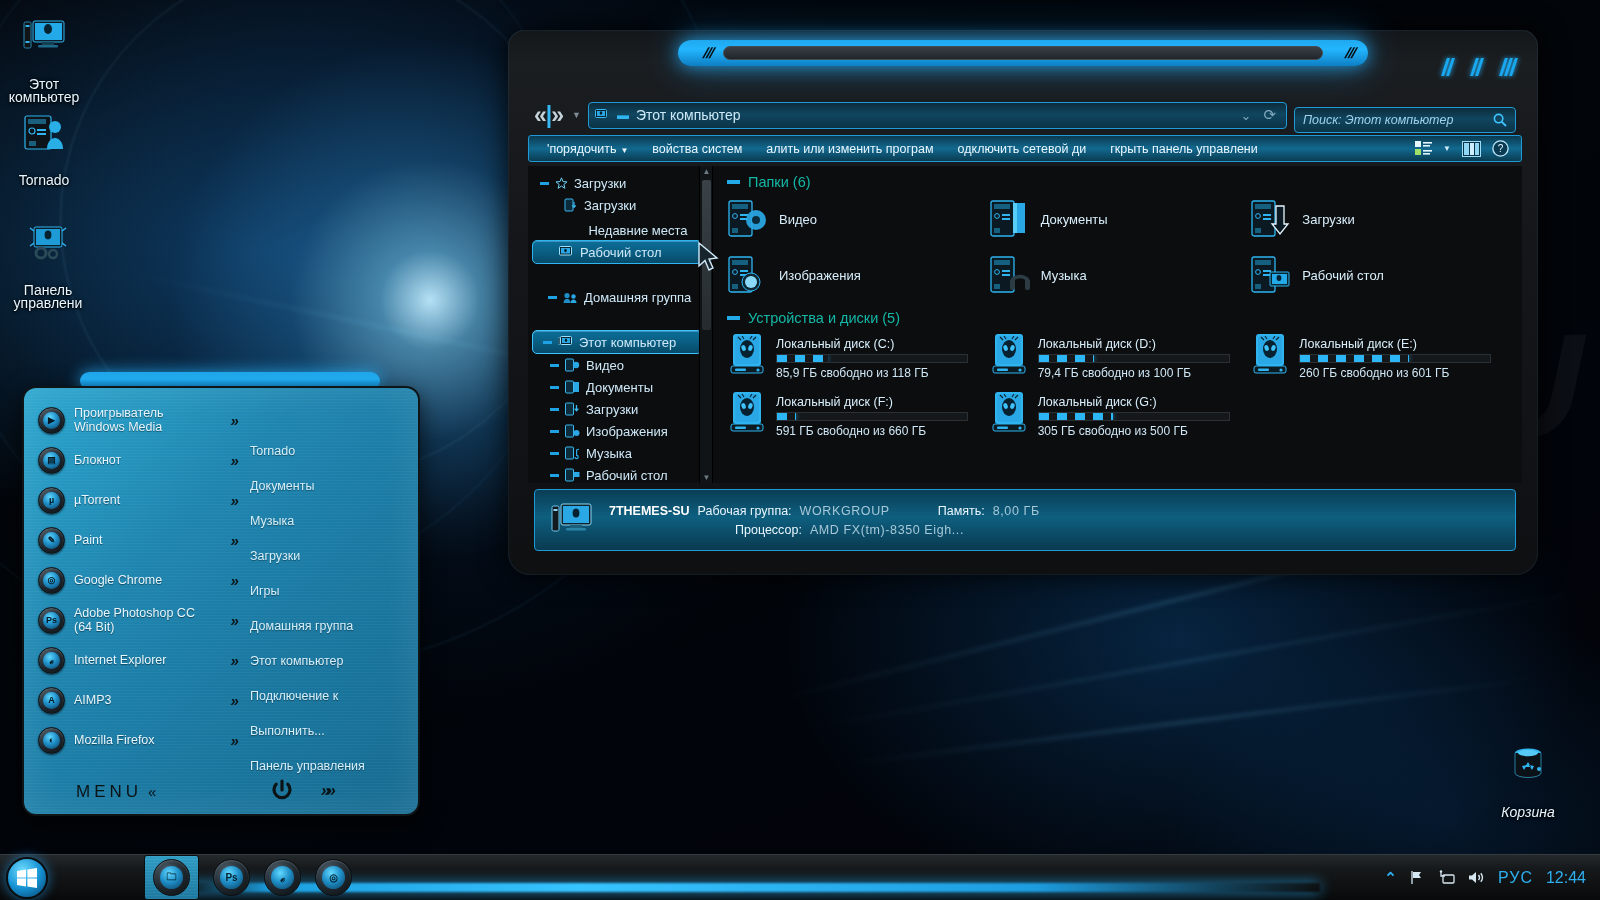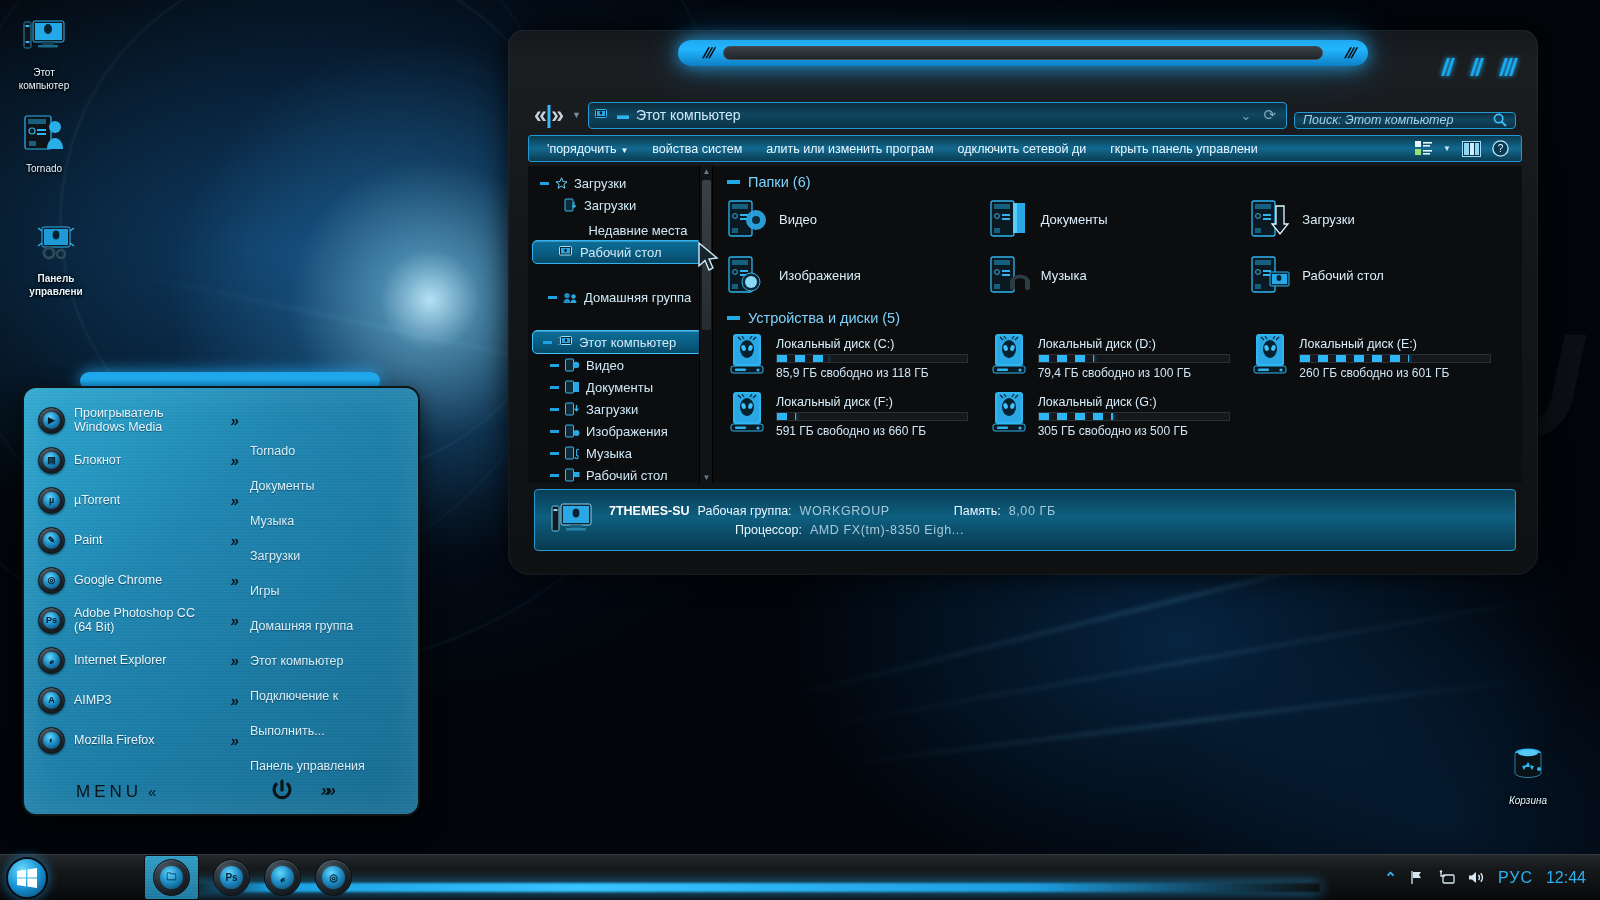--- a/index.html
+++ b/index.html
@@ -33,21 +33,21 @@
     position: absolute; left: 590px; top: 300px;
     font-size: 150px; font-weight: bold; letter-spacing: 4px;
     color: rgba(255,255,255,0.045);
     transform: skewX(-12deg); white-space: nowrap;
     font-family: "Liberation Sans", sans-serif; pointer-events: none;
   }
   
   .dicon { position: absolute; width: 88px; text-align: center; cursor: default; }
   .dicon .glyph { height: 50px; display:flex; align-items:center; justify-content:center; }
   .dicon .lbl {
-    color: #e8f6ff; font-size: 10px; line-height: 13px; margin-top: 4px;
+    color: #e8f6ff; font-size: 14px; line-height: 13px; margin-top: 16px;
     text-shadow: 0 1px 2px #000, 0 0 4px #000;
   }
   
   #explorer {
     position: absolute; left: 508px; top: 30px; width: 1030px; height: 545px;
   }
   .frame-outer {
     position: absolute; inset: 0;
     background: linear-gradient(180deg,#14171a 0%, #1b1e21 6%, #141619 40%, #0e1012 100%);
     border-radius: 16px 16px 22px 22px;
@@ -77,21 +77,21 @@
   .caret-s { color:#7e8b95; font-size:9px; margin-left:3px; cursor:pointer;}
   .addressbar {
     flex: 1; height: 27px; border:1px solid #1f9ad6; border-radius: 4px;
     background: linear-gradient(180deg,#0d2c3c 0%, #10465f 45%, #0b3347 100%);
     display: flex; align-items: center; padding: 0 6px; gap: 7px; position:relative;
   }
   .addr-txt { color:#cde9f7; font-size: 14px; }
   .addr-right { margin-left:auto; display:flex; align-items:center; gap:12px; padding-right:4px;}
   .addr-right span { color:#7fa9bd; font-size:13px; cursor:pointer;}
   .searchbar {
-    width: 222px; height: 17px; border:1px solid #1f9ad6; border-radius: 4px;
+    width: 222px; height: 26px; border:1px solid #1f9ad6; border-radius: 4px;
     background: linear-gradient(180deg,#0d2c3c 0%, #10465f 45%, #0b3347 100%);
     display:flex; align-items:center; padding: 0 8px; gap:6px;margin-top:10px;
   }
   .searchbar input {
     flex:1; background:transparent; border:none; outline:none;
     color:#9fd2ea; font-style: italic; font-size: 12.5px; font-family:"Liberation Sans",sans-serif;
   }
   .searchbar input::placeholder { color:#9fd2ea; opacity:1; }
 
   .cmdbar {
@@ -118,21 +118,21 @@
   .np-item.sel.focus { border-color:#3fc3ff; }
   .np-ind { width:9px; height:3px; background:#1fa2e4; display:inline-block; }
   .np-scroll {
     position:absolute; right:0; top:0; width:13px; height:100%;
     background:#111416; border-left:1px solid #000;
   }
   .np-thumb { position:absolute; left:2px; top:3px; width:9px; height:150px; background:linear-gradient(180deg,#3a4247,#252b2f); border-radius:2px;}
   .np-arrow { position:absolute; left:2px; width:9px; height:9px; color:#6d7b85; font-size:8px; text-align:center;}
 
   .filepane { flex:1; background:#0b0d0f; position:relative; overflow:hidden; padding: 6px 10px 0 14px;}
-  .grp-hdr { display:flex; align-items:center; gap:8px; color:#7dd3fc; font-size:14.5px; margin: 2px 0 6px 0;}
+  .grp-hdr { display:flex; align-items:center; gap:8px; color:#14b8a6; font-size:14.5px; margin: 2px 0 6px 0;}
   .grp-hdr .dash { width:13px; height:4px; background:#23a8e8; display:inline-block; }
   .tilegrid { display:grid; grid-template-columns: repeat(3, 1fr); row-gap: 10px; }
   .tile { display:flex; align-items:center; gap:10px; height:46px; cursor:pointer;}
   .tile .name { color:#d9effb; font-size:13px; }
   .drivegrid { display:grid; grid-template-columns: repeat(3, 1fr); row-gap: 6px; }
   .drive { display:flex; gap:9px; height:52px; cursor:pointer;}
   .drive .meta { display:flex; flex-direction:column; justify-content:center; gap:3px; width: 192px;}
   .drive .dname { color:#d9effb; font-size:12.5px; }
   .drive .dfree { color:#cfe6f4; font-size:12px; }
   .bar-track { height:9px; background:#15181b; border:1px solid #2a3034; position:relative; overflow:hidden;}
@@ -265,21 +265,21 @@
         <rect x="16" y="16" width="9" height="2" fill="#2fb4f0"></rect>
         <rect x="16" y="20" width="9" height="2" fill="#2fb4f0"></rect>
         <rect x="8" y="28" width="7" height="5" fill="#1a5f7e"></rect>
         <circle cx="34" cy="14" r="6" fill="#2aaee6"></circle>
         <path d="M26 36c0-7 4-11 8-11s8 4 8 11z" fill="#2aaee6"></path>
       </svg>
     </div>
     <div class="lbl">Tornado</div>
   </div>
 
-  <div class="dicon" style="left:12px; top:218px;font-weight:bold;">
+  <div class="dicon" style="left:4px; top:218px;">
     <div class="glyph">
       <svg width="46" height="36" viewBox="0 0 46 36">
         <rect x="9" y="2" width="28" height="20" rx="2" fill="#0a1d28" stroke="#2fb4f0"></rect>
         <rect x="11" y="4" width="24" height="16" fill="#1e9ad6"></rect>
         <ellipse cx="23" cy="10" rx="3.4" ry="4.4" fill="#06212f"></ellipse>
         <path d="M9 6 L5 3 M9 18 L5 21 M37 6 L41 3 M37 18 L41 21" stroke="#2fb4f0" stroke-width="1.4"></path>
         <circle cx="16" cy="28" r="5" fill="none" stroke="#2a4a58" stroke-width="3"></circle>
         <circle cx="28" cy="29" r="4" fill="none" stroke="#2a4a58" stroke-width="2.5"></circle>
       </svg>
     </div>
@@ -727,21 +727,21 @@
         <rect x="3" y="5" width="7" height="25" rx="1.5" fill="#121a1f" stroke="#6fc6ef"></rect>
         <rect x="4.5" y="8" width="4" height="2" fill="#8fd6f5"></rect>
         <rect x="21" y="24" width="12" height="3" fill="#1a5f7e"></rect>
         <rect x="17" y="27" width="20" height="2.5" rx="1" fill="#2a84a8"></rect>
       </svg>
       <div class="sb-text">
         <div class="sb-row">
           <span class="sb-name">7THEMES-SU</span>
           <span class="sb-lab">Рабочая группа:</span>
           <span class="sb-v">WORKGROUP</span>
-          <span class="sb-lab" style="margin-left:56px;">Память:</span>
+          <span class="sb-lab" style="margin-left:40px;">Память:</span>
           <span class="sb-v">8,00 ГБ</span>
         </div>
         <div class="sb-row" style="padding-left:126px;">
           <span class="sb-lab">Процессор:</span>
           <span class="sb-v">AMD FX(tm)-8350 Eigh...</span>
         </div>
       </div>
     </div>
   </div>
 

